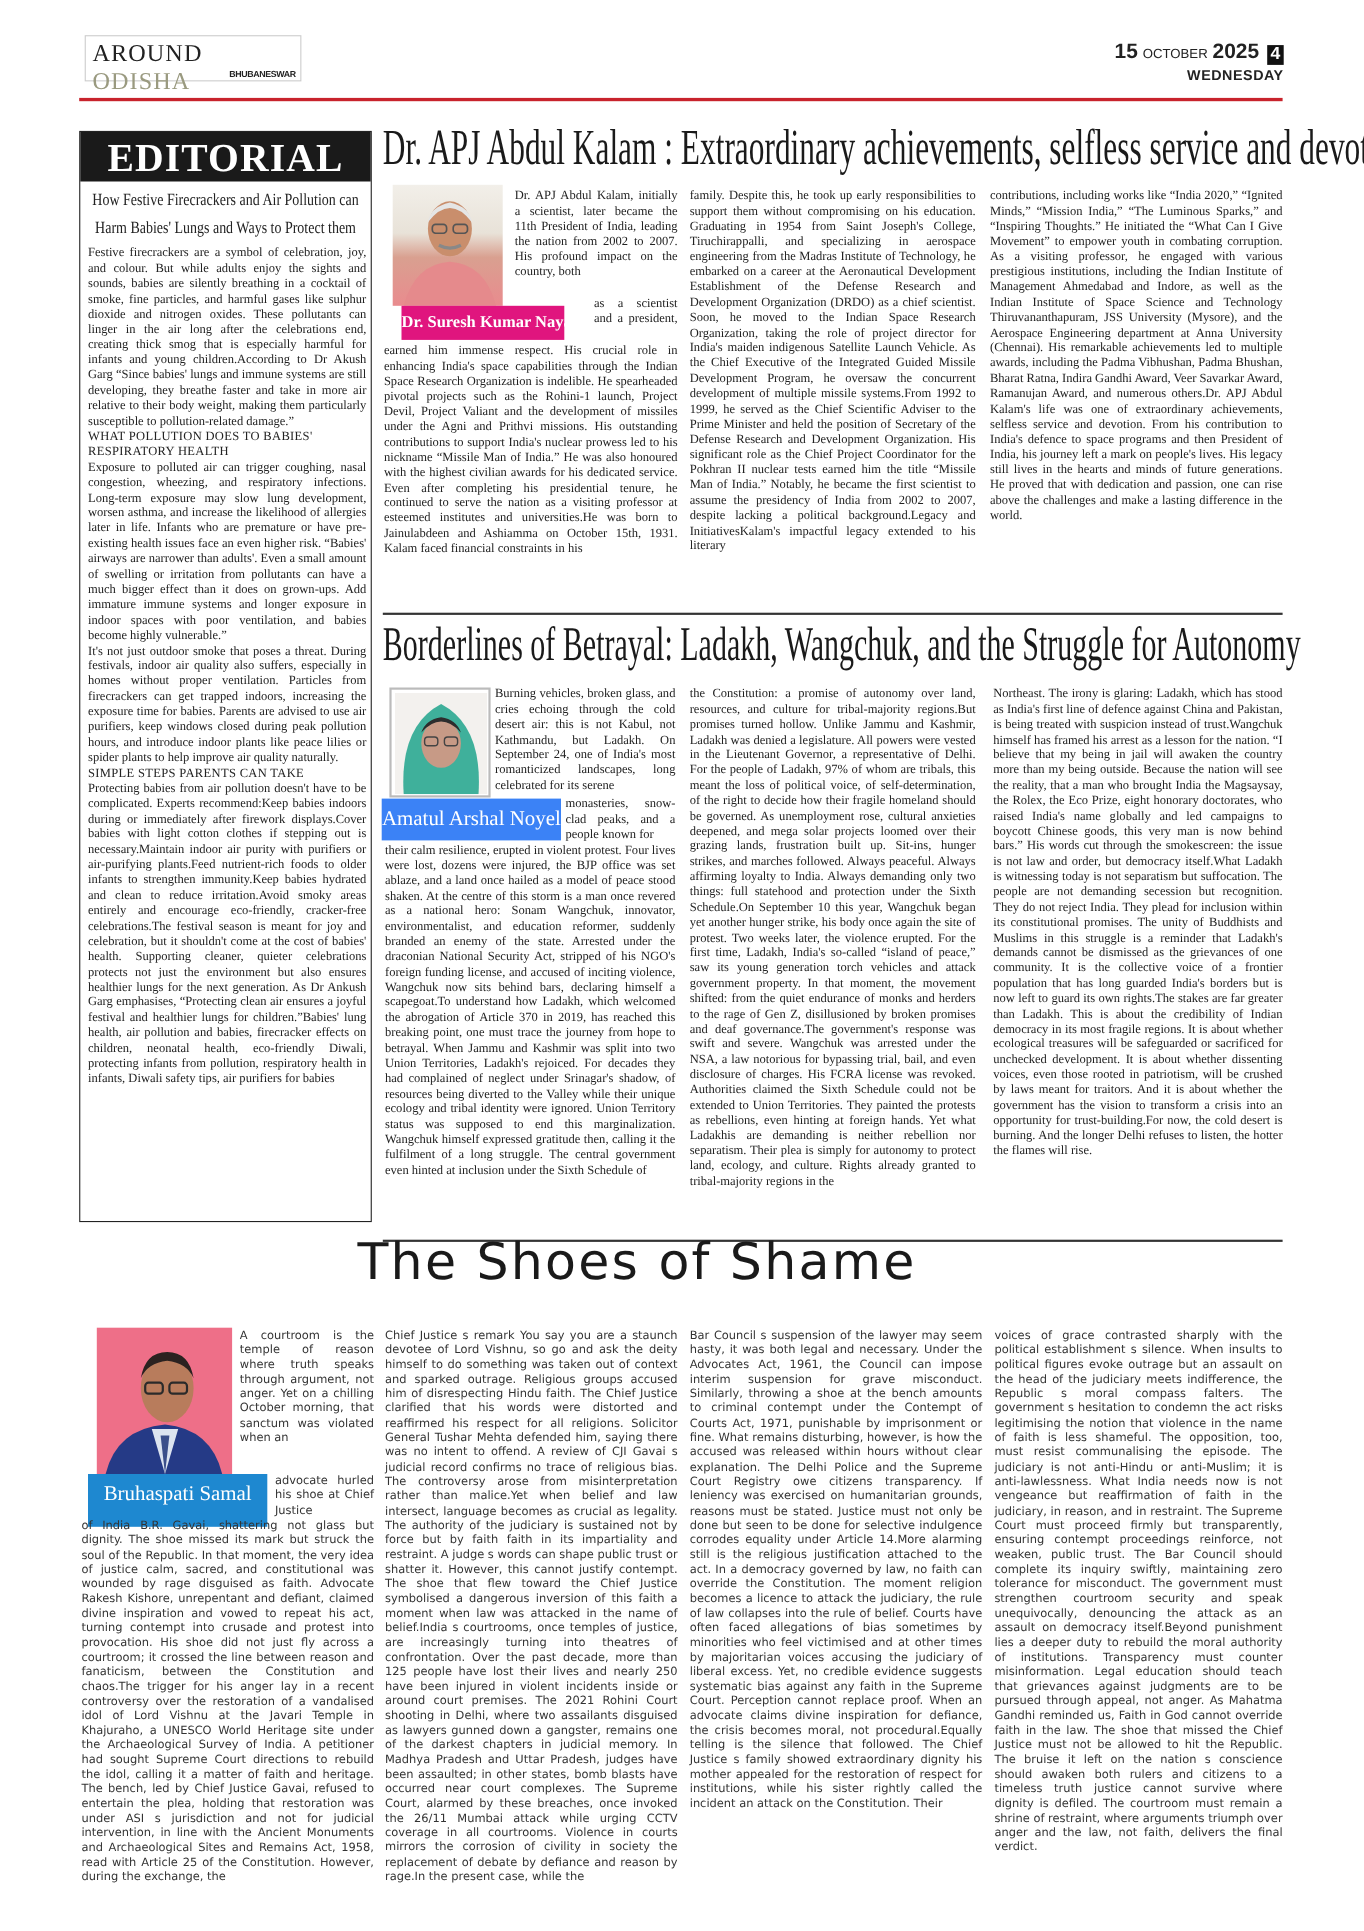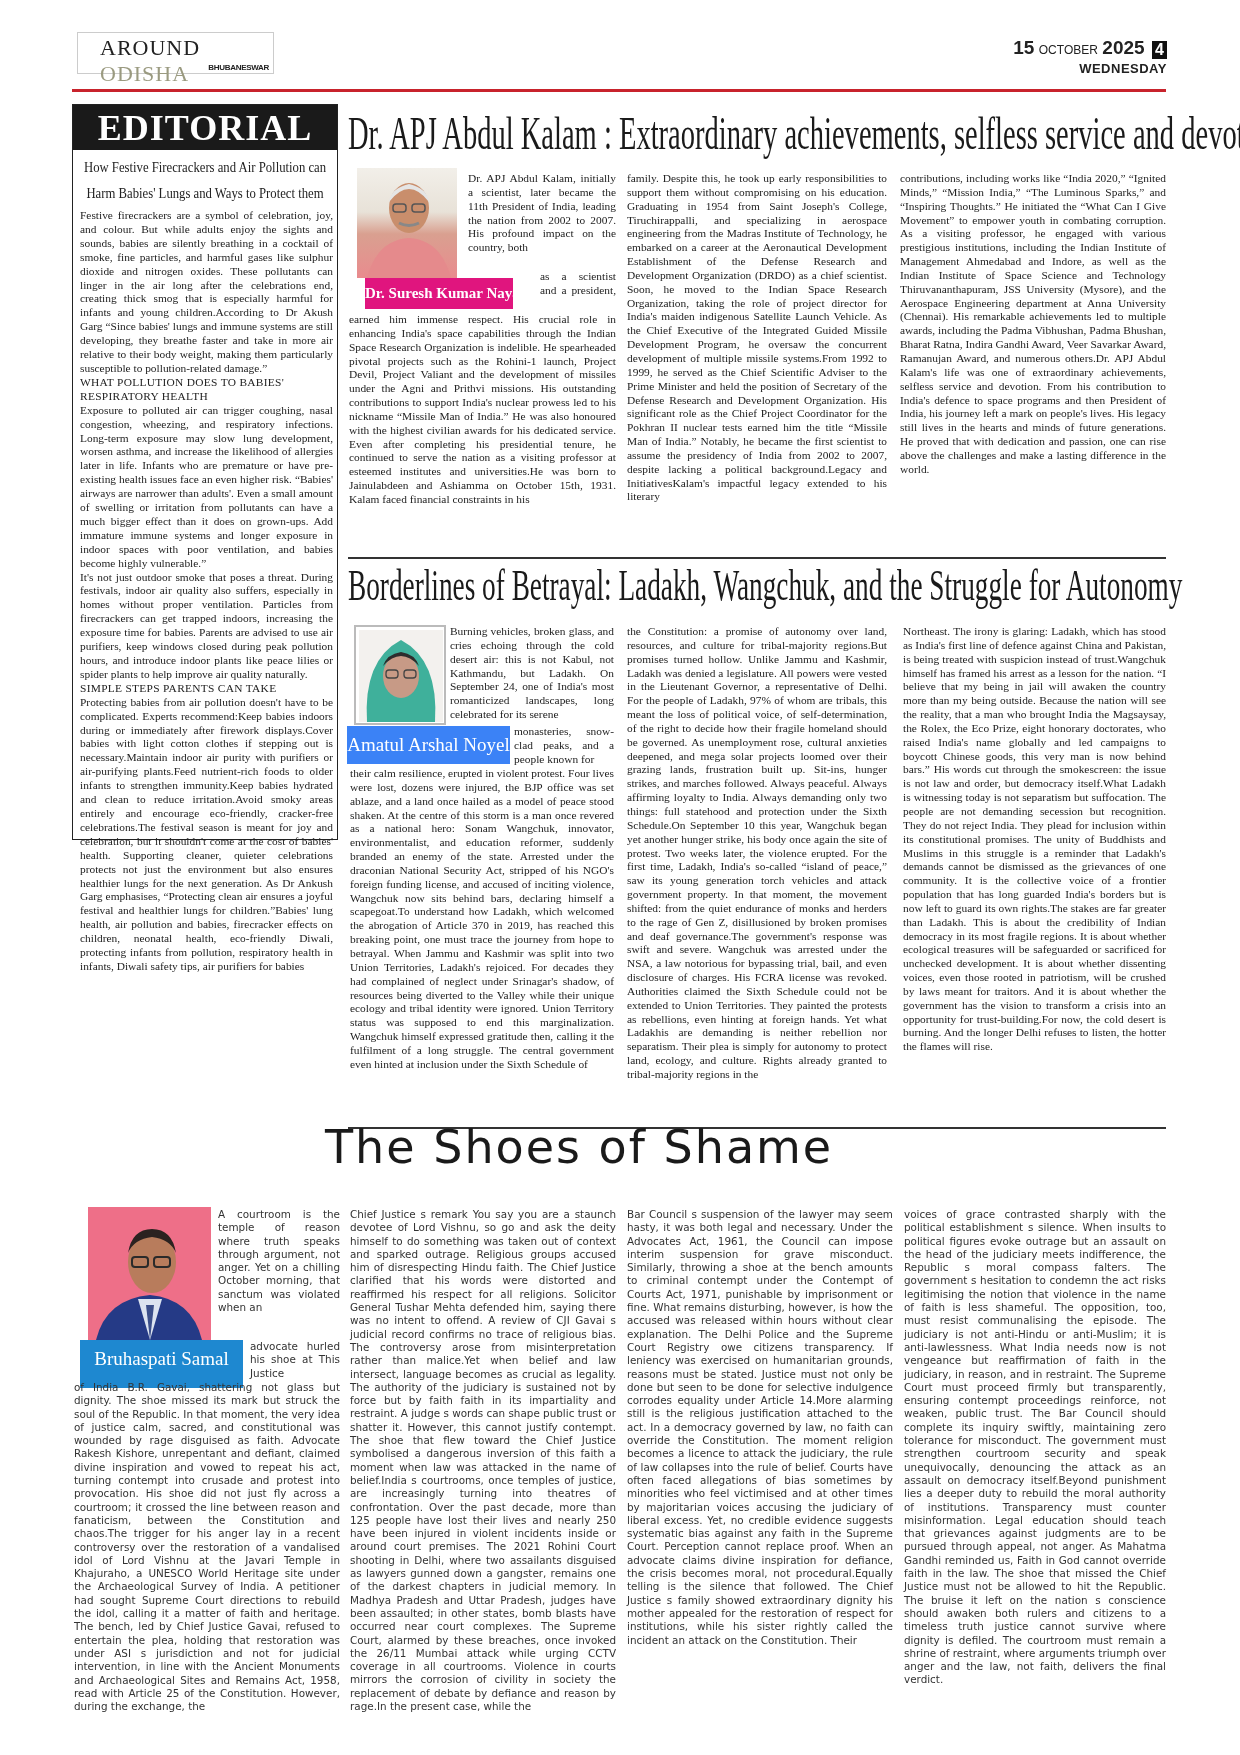--- a/index.html
+++ b/index.html
@@ -1,29 +1,29 @@
 <!DOCTYPE html>
 <html><head>
 <meta charset="utf-8">
 <style>
 *{box-sizing:border-box;margin:0;padding:0}
 html,body{width:1240px;height:1755px;background:#fff;overflow:hidden}
 body{position:relative;font-family:"Liberation Serif","DejaVu Serif",serif;color:#222}
-.masthead-logo{position:absolute;left:77px;top:32px;width:197px;height:42px;border:1px solid #ccc;padding:2px 22px}
+.masthead-logo{position:absolute;left:77px;top:32px;width:197px;height:42px;border:1px solid #ccc;padding:2px 6px}
 .logo-around{font-family:"Liberation Serif",serif;font-size:22px;letter-spacing:1px;color:#222}
 .logo-odisha{font-family:"Liberation Serif",serif;font-size:22px;letter-spacing:1px;color:#9a9a80}
 .logo-city{position:absolute;right:4px;bottom:1px;font-family:"Liberation Sans",sans-serif;font-weight:bold;font-size:8px;letter-spacing:-0.3px}
 .dateline{position:absolute;right:73px;top:37px;text-align:right;font-family:"Liberation Sans",sans-serif;font-weight:bold}
 .dateline .date{font-size:19px}
 .dateline .month{font-size:12px;font-weight:normal;font-weight:500}
 .page-num{display:inline-block;background:#111;color:#fff;font-size:16px;padding:0 3px;margin-left:3px;vertical-align:-1px}
 .dateline .day{font-size:13px;margin-top:2px;letter-spacing:0.5px}
 .redrule{position:absolute;left:72px;top:89px;width:1094px;height:3px;background:#c8232c}
 
-.editorial{position:absolute;left:72px;top:104px;width:266px;height:736px;border:1.5px solid #222}
+.editorial{position:absolute;left:72px;top:119px;width:266px;height:992px;border:1.5px solid #222}
 .ed-head{background:#1a1a1a;color:#fff;text-align:center;font-family:"Liberation Serif",serif;font-weight:bold;font-size:36px;height:45px;line-height:46px;letter-spacing:1px}
 .ed-title{font-family:"Liberation Serif",serif;font-size:15.5px;line-height:26px;text-align:center;transform:scaleX(.82);transform-origin:center;width:122%;margin-left:-11%;padding-top:4px}
 .ed-body{padding:3px 4px 0 7px;font-size:11.4px;line-height:13.9px;text-align:justify}
 .ed-body .sub{text-transform:uppercase;letter-spacing:.3px;text-align:left}
 
 .headline{position:absolute;font-family:"Liberation Serif",serif;color:#1a1a1a;white-space:nowrap;transform-origin:left top}
 .hl1{left:348px;top:107px;font-size:46px;transform:scaleX(.62)}
 .hl2{left:348px;top:560px;font-size:44px;transform:scaleX(.62)}
 .hl3{left:325px;top:1120px;font-family:"DejaVu Sans",sans-serif;font-size:46px;letter-spacing:2px;color:#1a1a1a}
 .rule{position:absolute;height:1.5px;background:#333}
@@ -115,17 +115,17 @@
     <path d="M50 92 L62 133 L74 92Z" fill="#dce4f0"></path>
     <path d="M58 98 L62 133 L66 98Z" fill="#3b4f8a"></path>
     <ellipse cx="64" cy="55" rx="24" ry="31" fill="#b87c5c"></ellipse>
     <path d="M40 46 Q44 22 64 22 Q84 22 88 46 Q82 32 64 30 Q46 32 40 46Z" fill="#2b2220"></path>
     <rect x="44" y="50" width="16" height="10" rx="3" fill="none" stroke="#2a2a2a" stroke-width="2"></rect>
     <rect x="66" y="50" width="16" height="10" rx="3" fill="none" stroke="#2a2a2a" stroke-width="2"></rect>
   </svg>
 </div>
 <div class="namebox nb3" style="background: rgb(30, 136, 208);">Bruhaspati Samal</div>
 <div class="col sans" style="left:218px;top:1208px;width:122px">A courtroom is the temple of reason   where truth speaks through argument, not anger. Yet on a chilling   October morning, that sanctum was violated when an</div>
-<div class="col sans" style="left:250px;top:1340px;width:90px">advocate hurled his shoe at This Justice</div>
+<div class="col sans" style="left:250px;top:1340px;width:90px">advocate hurled his shoe at Chief Justice</div>
 <div class="col sans" style="left:74px;top:1381px;width:266px">of India B.R. Gavai, shattering not glass but dignity. The shoe missed its mark but struck the soul of the Republic. In that moment, the very idea of justice    calm, sacred, and constitutional    was wounded by rage disguised as faith. Advocate Rakesh Kishore, unrepentant and defiant, claimed divine inspiration and vowed to repeat his act, turning contempt into crusade and protest into provocation. His shoe did not just fly across a courtroom; it crossed the line between reason and fanaticism, between the Constitution and chaos.The trigger for his anger lay in a recent controversy over the restoration of a vandalised idol of Lord Vishnu at the Javari Temple in Khajuraho, a UNESCO World Heritage site under the Archaeological Survey of India. A petitioner had sought Supreme Court directions to rebuild the idol, calling it a matter of faith and heritage. The bench, led by Chief Justice Gavai, refused to entertain the plea, holding that restoration was under ASI s jurisdiction and not for judicial intervention, in line with the Ancient Monuments and Archaeological Sites and Remains Act, 1958, read with Article 25 of the Constitution. However, during the exchange, the</div>
 <div class="col sans" style="left:350px;top:1208px;width:266px">Chief Justice s remark    You say you are a staunch devotee of Lord Vishnu, so go and ask the deity himself to do something    was taken out of context and sparked outrage. Religious groups accused him of disrespecting Hindu faith. The Chief Justice clarified that his words were distorted and reaffirmed his respect for all religions. Solicitor General Tushar Mehta defended him, saying there was no intent to offend. A review of CJI Gavai s judicial record confirms no trace of religious bias. The controversy arose from misinterpretation rather than malice.Yet when belief and law intersect, language becomes as crucial as legality. The authority of the judiciary is sustained not by force but by faith    faith in its impartiality and restraint. A judge s words can shape public trust or shatter it. However, this cannot justify contempt. The shoe that flew toward the Chief Justice symbolised a dangerous inversion of this faith    a moment when law was attacked in the name of belief.India s courtrooms, once temples of justice, are increasingly turning into theatres of confrontation. Over the past decade, more than 125 people have lost their lives and nearly 250 have been injured in violent incidents inside or around court premises. The 2021 Rohini Court shooting in Delhi, where two assailants disguised as lawyers gunned down a gangster, remains one of the darkest chapters in judicial memory. In Madhya Pradesh and Uttar Pradesh, judges have been assaulted; in other states, bomb blasts have occurred near court complexes. The Supreme Court, alarmed by these breaches, once invoked the 26/11 Mumbai attack while urging CCTV coverage in all courtrooms. Violence in courts mirrors the corrosion of civility in society    the replacement of debate by defiance and reason by rage.In the present case, while the</div>
 <div class="col sans" style="left:627px;top:1208px;width:266px">Bar Council s suspension of the lawyer may seem hasty, it was both legal and necessary. Under the Advocates Act, 1961, the Council can impose interim suspension for grave misconduct. Similarly, throwing a shoe at the bench amounts to criminal contempt under the Contempt of Courts Act, 1971, punishable by imprisonment or fine. What remains disturbing, however, is how the accused was released within hours without clear explanation. The Delhi Police and the Supreme Court Registry owe citizens transparency. If leniency was exercised on humanitarian grounds, reasons must be stated. Justice must not only be done but seen to be done    for selective indulgence corrodes equality under Article 14.More alarming still is the religious justification attached to the act. In a democracy governed by law, no faith can override the Constitution. The moment religion becomes a licence to attack the judiciary, the rule of law collapses into the rule of belief. Courts have often faced allegations of bias    sometimes by minorities who feel victimised and at other times by majoritarian voices accusing the judiciary of liberal excess. Yet, no credible evidence suggests systematic bias against any faith in the Supreme Court. Perception cannot replace proof. When an advocate claims divine inspiration for defiance, the crisis becomes moral, not procedural.Equally telling is the silence that followed. The Chief Justice s family showed extraordinary dignity    his mother appealed for the restoration of respect for institutions, while his sister rightly called the incident  an attack on the Constitution.  Their</div>
 <div class="col sans" style="left:904px;top:1208px;width:262px">voices of grace contrasted sharply with the political establishment s silence. When insults to political figures evoke outrage but an assault on the head of the judiciary meets indifference, the Republic s moral compass falters. The government s hesitation to condemn the act risks legitimising the notion that violence in the name of faith is less shameful. The opposition, too, must resist communalising the episode. The judiciary is not anti-Hindu or anti-Muslim; it is anti-lawlessness. What India needs now is not vengeance but reaffirmation    of faith in the judiciary, in reason, and in restraint. The Supreme Court must proceed firmly but transparently, ensuring contempt proceedings reinforce, not weaken, public trust. The Bar Council should complete its inquiry swiftly, maintaining zero tolerance for misconduct. The government must strengthen courtroom security and speak unequivocally, denouncing the attack as an assault on democracy itself.Beyond punishment lies a deeper duty    to rebuild the moral authority of institutions. Transparency must counter misinformation. Legal education should teach that grievances against judgments are to be pursued through appeal, not anger. As Mahatma Gandhi reminded us,   Faith in God cannot override faith in the law.  The shoe that missed the Chief Justice must not be allowed to hit the Republic. The bruise it left on the nation s conscience should awaken both rulers and citizens to a timeless truth    justice cannot survive where dignity is defiled. The courtroom must remain a shrine of restraint, where arguments triumph over anger and the law, not faith, delivers the final verdict.</div>
 
 </body></html>

